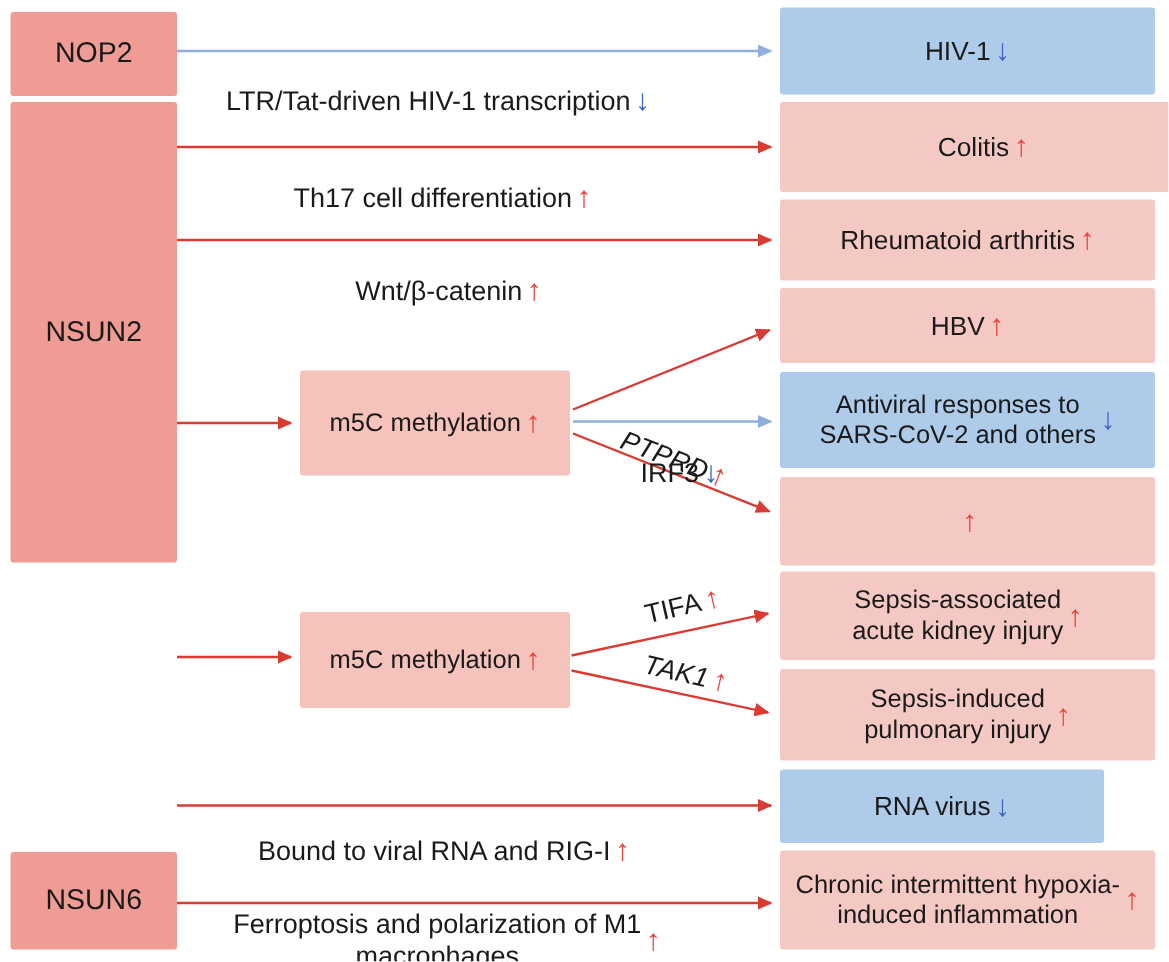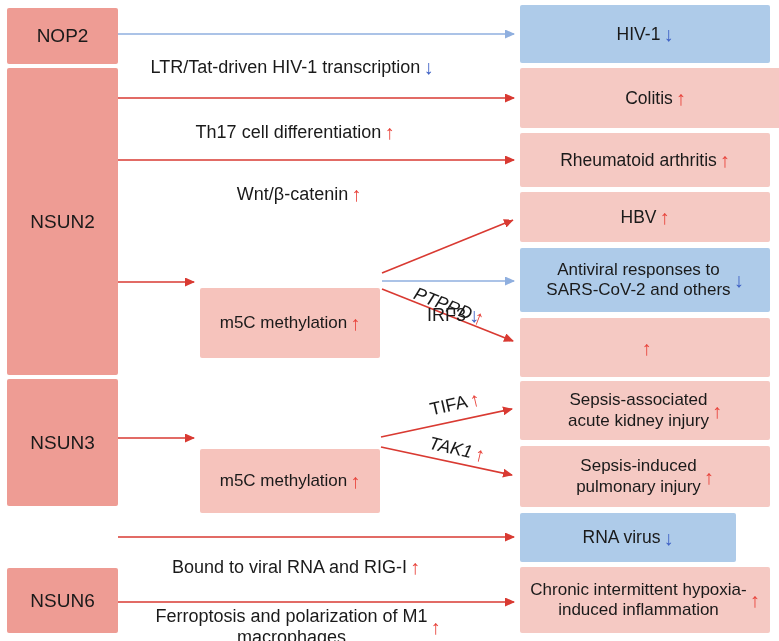--- a/index.html
+++ b/index.html
@@ -6,21 +6,21 @@
   #canvas{
     position:relative;width:779px;height:641px;background:#ffffff;overflow:hidden;
     font-family:"Liberation Sans","DejaVu Sans",sans-serif;color:var(--text,#1a1a1a);
   }
   #arrows{position:absolute;left:0;top:0;width:779px;height:641px;}
   .node{
     position:absolute;display:flex;align-items:center;justify-content:center;
     border-radius:2px;text-align:center;
   }
   .leftnode{background:var(--left_box);font-size:19px;}
-  .midnode{background:var(--mid_box);font-size:17px;margin-top:41px;}
+  .midnode{background:var(--mid_box);font-size:17px;}
   .pink{background:var(--pink_box);}
   .bluebox{background:var(--blue_box);}
   .rightnode{font-size:17.5px;}
   .t{white-space:pre-line;text-align:center;line-height:1.18;}
   .g{font-size:20px;line-height:1;margin-left:3px;font-weight:400;}
   .gu{color:var(--up_glyph);}
   .gd{color:var(--down_glyph);}
   .elabel{
     position:absolute;font-size:18px;display:inline-flex;align-items:center;
     white-space:nowrap;line-height:1.15;
@@ -56,23 +56,20 @@
     <line x1="381" y1="447" x2="512" y2="475" style="stroke:var(--red_line);stroke-width:1.6" marker-end="url(#mr)"></line>
     <line x1="118" y1="537" x2="514" y2="537" style="stroke:var(--red_line);stroke-width:1.6" marker-end="url(#mr)"></line>
     <line x1="118" y1="602" x2="514" y2="602" style="stroke:var(--red_line);stroke-width:1.6" marker-end="url(#mr)"></line>
   </svg>
 
   <div class="node leftnode" style="left:7px;top:8px;width:111px;height:56px">
     <span>NOP2</span>
   </div>
   <div class="node leftnode" style="left:7px;top:68px;width:111px;height:307px">
     <span>NSUN2</span>
-  </div>
-  <div class="node leftnode" style="left:7px;top:379px;width:111px;height:127px">
-    <span>NSUN3</span>
   </div>
   <div class="node leftnode" style="left:7px;top:568px;width:111px;height:65px">
     <span>NSUN6</span>
   </div>
 
   <div class="node midnode" style="left:200px;top:247px;width:180px;height:70px">
     <span>m5C methylation</span>
       <span class="g gu">↑</span>
   </div>
   <div class="node midnode" style="left:200px;top:408px;width:180px;height:64px">

